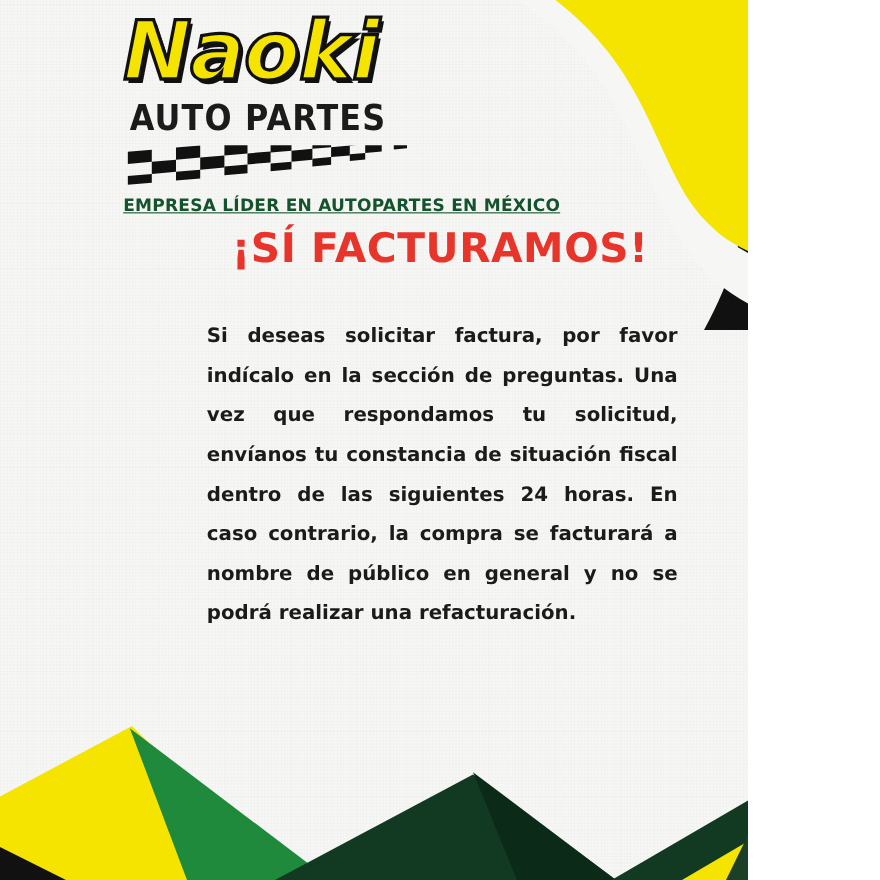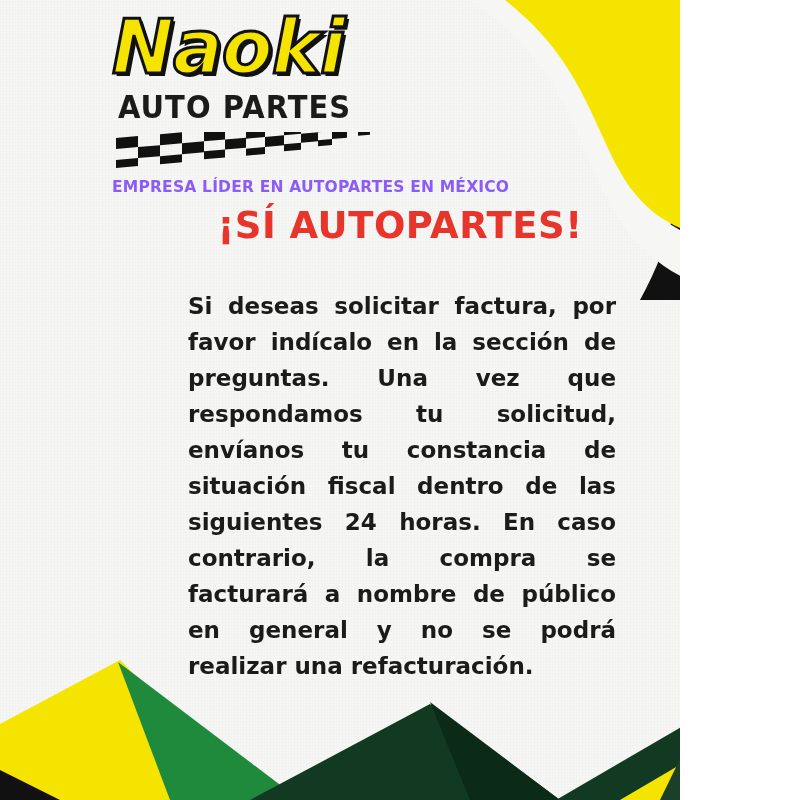--- a/index.html
+++ b/index.html
@@ -76,22 +76,23 @@
     margin: 10px 0 0 8px;
     width: 260px;
     height: 38px;
   }
   .tagline {
     margin: 8px 0 0 4px;
     font-family: "DejaVu Sans", sans-serif;
     font-weight: bold;
     font-size: 15.5px;
     letter-spacing: 0.2px;
-    color: #8b5cf6;
+    color: #14532d;
     white-space: nowrap;
+    text-decoration: underline;
   }
 
   
   .headline {
     position: absolute;
     left: 0;
     top: 204px;
     width: 800px;
     text-align: center;
     font-family: "DejaVu Sans", sans-serif;
@@ -102,21 +103,21 @@
   }
 
   
   .body-copy {
     position: absolute;
     left: 188px;
     top: 288px;
     width: 428px;
     font-family: "DejaVu Sans", sans-serif;
     font-weight: bold;
-    font-size: 23px;
+    font-size: 18px;
     line-height: 36px;
     color: #1b1b1b;
     text-align: justify;
     text-justify: inter-word;
   }
 </style>
 </head>
 <body>
 
 <div class="poster">
@@ -173,17 +174,17 @@
           <rect x="130" y="28" width="19" height="7" fill="#111"></rect>
           <rect x="168" y="27" width="17" height="7" fill="#111"></rect>
           <rect x="202" y="26" width="14" height="6" fill="#111"></rect>
         </g>
       </svg>
     </div>
 
     <div class="tagline">EMPRESA LÍDER  EN AUTOPARTES EN MÉXICO</div>
   </div>
 
-  <div class="headline">¡SÍ AUTOPARTES!</div>
+  <div class="headline">¡SÍ FACTURAMOS!</div>
 
   <div class="body-copy">Si deseas solicitar factura, por favor indícalo en la sección de preguntas. Una vez que respondamos tu solicitud, envíanos tu constancia de situación fiscal dentro de las siguientes 24 horas. En caso contrario, la compra se facturará a nombre de público en general y no se podrá realizar una refacturación.</div>
 
 </div>
 
 </body></html>

